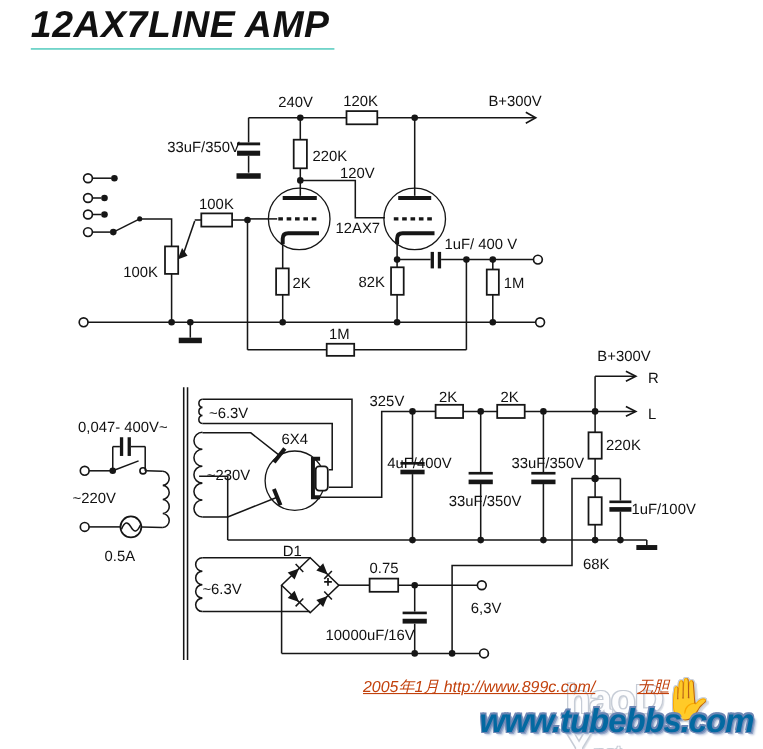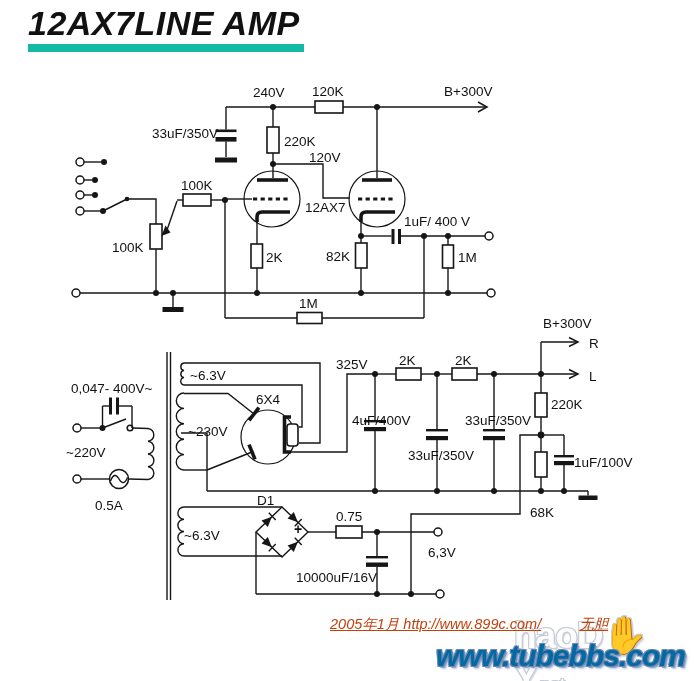--- a/index.html
+++ b/index.html
@@ -1,20 +1,20 @@
 <!DOCTYPE html>
 <html><head>
 <meta charset="utf-8">
 <style>
   html,body { margin:0; padding:0; background:#fff; }
   #page { position:relative; width:694px; height:681px; background:#fff; overflow:hidden;
           font-family:"Liberation Sans", sans-serif; }
   #title { position:absolute; left:28px; top:4px; font-size:34px; font-style:italic;
            font-weight:bold; color:#111; letter-spacing:0.5px;
-           border-bottom:8px solid #14b8a6; padding:0 4px 1px 0; display:inline-block; }
+           border-bottom:1px solid #14b8a6; padding:0 4px 1px 0; display:inline-block; }
   svg text { user-select:none; }
   .w    { fill:none; stroke:#161616; stroke-width:1.4; }
   .thk  { fill:none; stroke:#161616; stroke-width:3.6; }
   .comp { fill:#fff; stroke:#161616; stroke-width:1.6; }
   .tube { fill:none; stroke:#161616; stroke-width:1.2; }
   .grid { fill:none; stroke:#161616; stroke-width:2.8; stroke-dasharray:4.2 3.4; }
   .dot  { fill:#161616; stroke:none; }
   .bar  { fill:#161616; stroke:none; }
   .term { fill:#fff; stroke:#161616; stroke-width:1.5; }
   .arr  { fill:none; stroke:#161616; stroke-width:1.5; }

